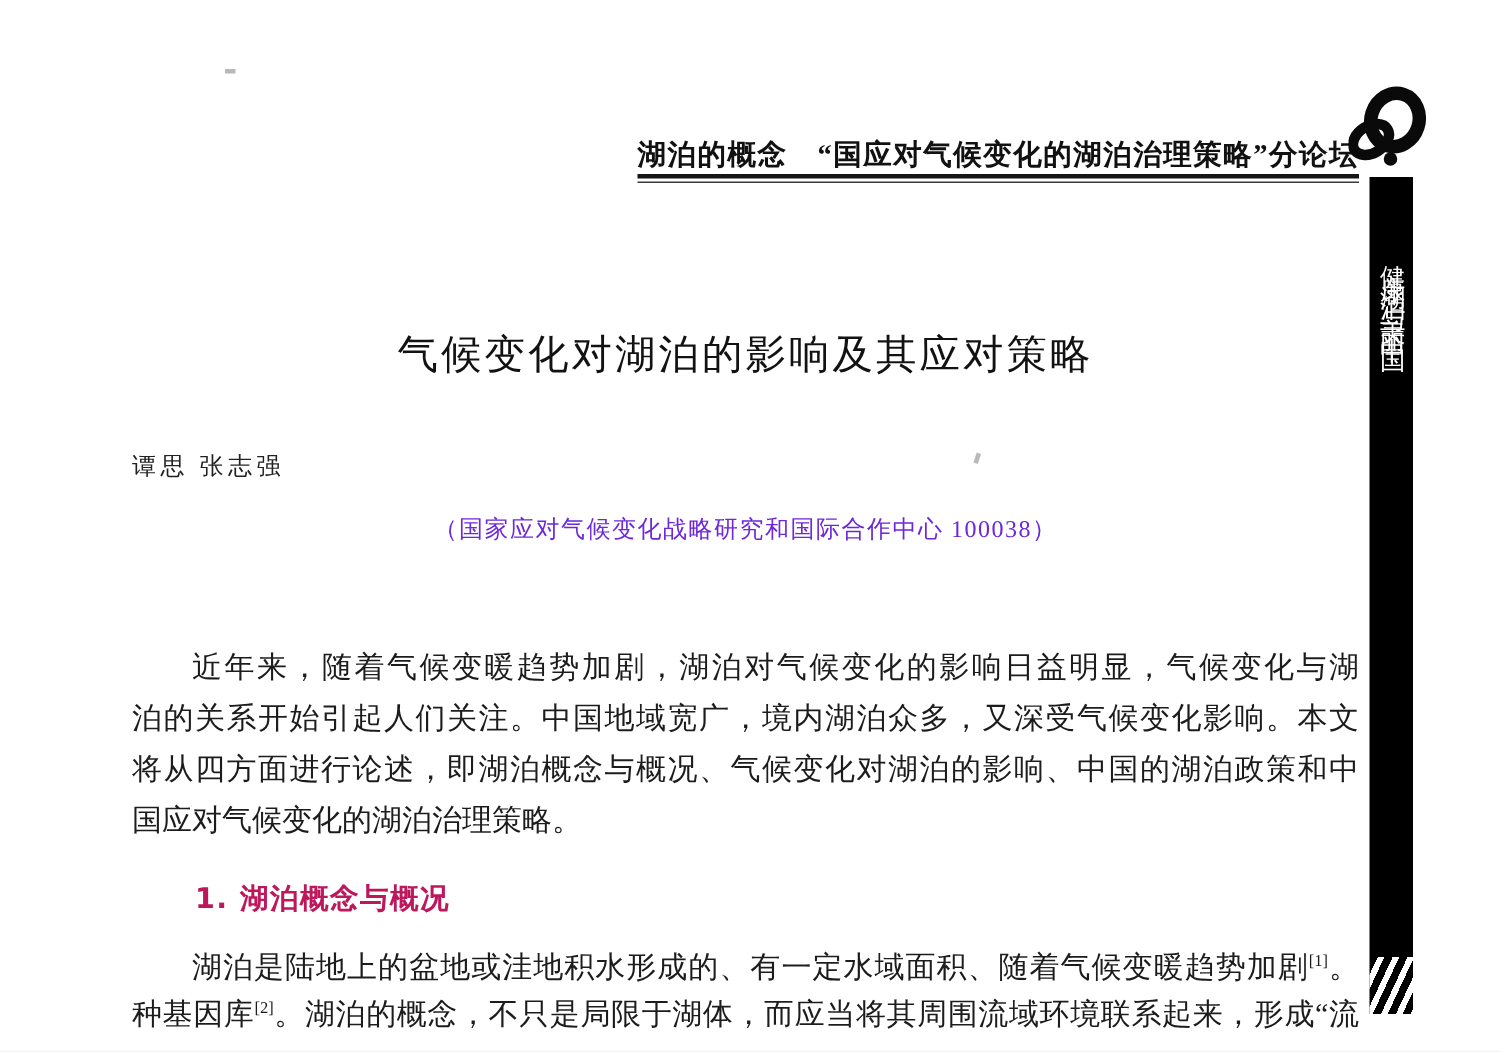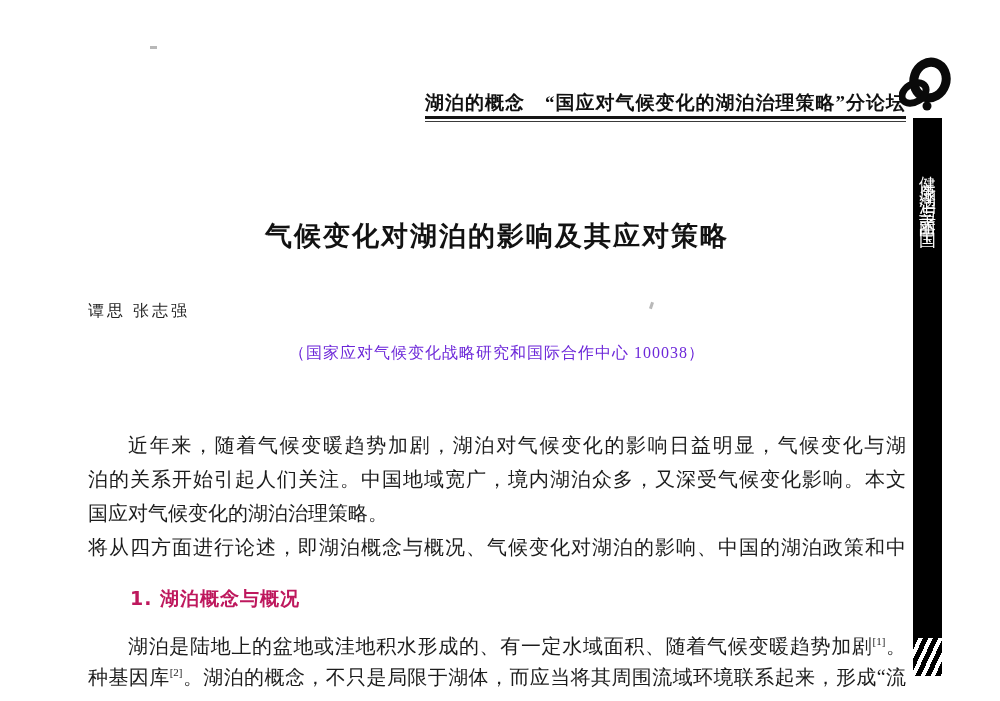--- a/index.html
+++ b/index.html
@@ -43,21 +43,21 @@
   .side-banner-frays{
     position:absolute;left:0;bottom:0;width:100%;height:38px;
     background:repeating-linear-gradient(115deg,transparent 0 5px,#ffffff 5px 9px);
   }
 
   
   .article-title{
     position:absolute;left:88px;top:218px;width:818px;
     text-align:center;
     font-family:"DejaVu Sans","Liberation Sans",sans-serif;
-    font-weight:700;font-size:27px;letter-spacing:2px;color:#121212;
+    font-weight:400;font-size:27px;letter-spacing:2px;color:#121212;
     white-space:nowrap;
   }
   .article-authors{
     position:absolute;left:88px;top:301px;width:818px;
     text-align:left;font-size:16px;letter-spacing:3px;color:#222;font-family:Liberation Serif, serif;
   }
   .article-affiliation{
     position:absolute;left:88px;top:343px;width:818px;
     text-align:center;font-size:16px;letter-spacing:1px;color:#6d28d9;
   }
@@ -112,22 +112,22 @@
     <div class="side-banner-frays"></div>
   </div>
 
   <div class="article-title">气候变化对湖泊的影响及其应对策略</div>
   <div class="article-authors">谭思 张志强</div>
   <div class="article-affiliation">（国家应对气候变化战略研究和国际合作中心 100038）</div>
 
   <div class="para" id="para1">
     <div class="pline indent">近年来，随着气候变暖趋势加剧，湖泊对气候变化的影响日益明显，气候变化与湖</div>
     <div class="pline">泊的关系开始引起人们关注。中国地域宽广，境内湖泊众多，又深受气候变化影响。本文</div>
+    <div class="pline">将从四方面进行论述，即湖泊概念与概况、气候变化对湖泊的影响、中国的湖泊政策和中</div>
     <div class="pline short">国应对气候变化的湖泊治理策略。</div>
-    <div class="pline">将从四方面进行论述，即湖泊概念与概况、气候变化对湖泊的影响、中国的湖泊政策和中</div>
   </div>
 
   <div class="section-heading">1. 湖泊概念与概况</div>
 
   <div class="para" id="para2">
     <div class="pline indent"><span>湖泊是陆地上的盆地或洼地积水形成的、有一定水域面积、随着气候变暖趋势加剧</span><span class="sup">[1]</span><span>。</span></div>
     <div class="pline"><span>种基因库</span><span class="sup">[2]</span><span>。湖泊的概念，不只是局限于湖体，而应当将其周围流域环境联系起来，形成“流</span></div>
   </div>
 
   <div class="speck1"></div>

